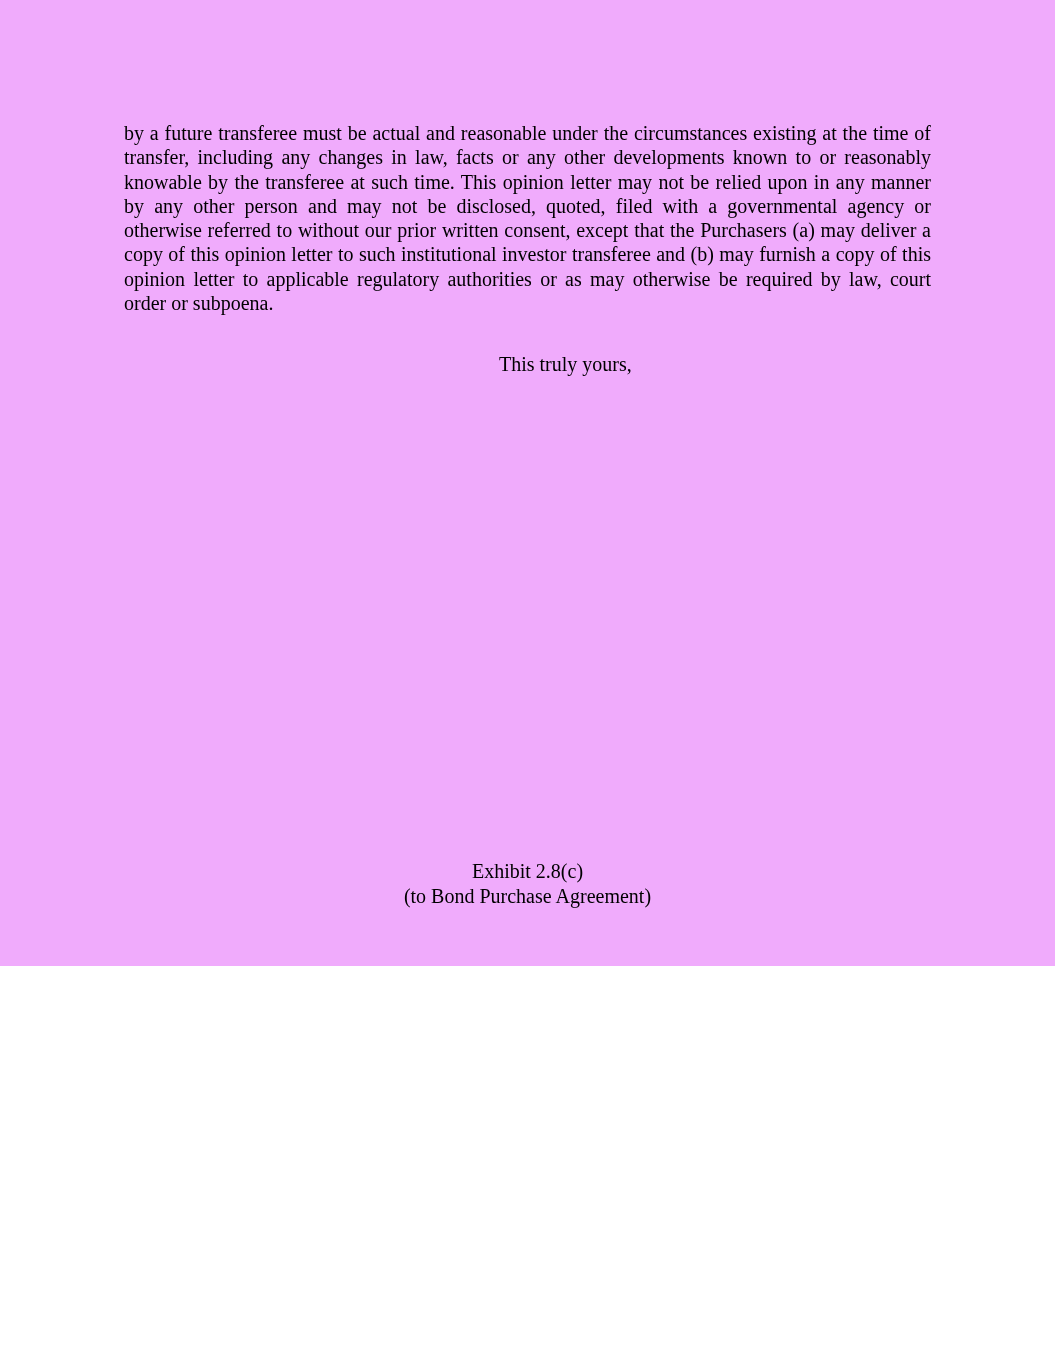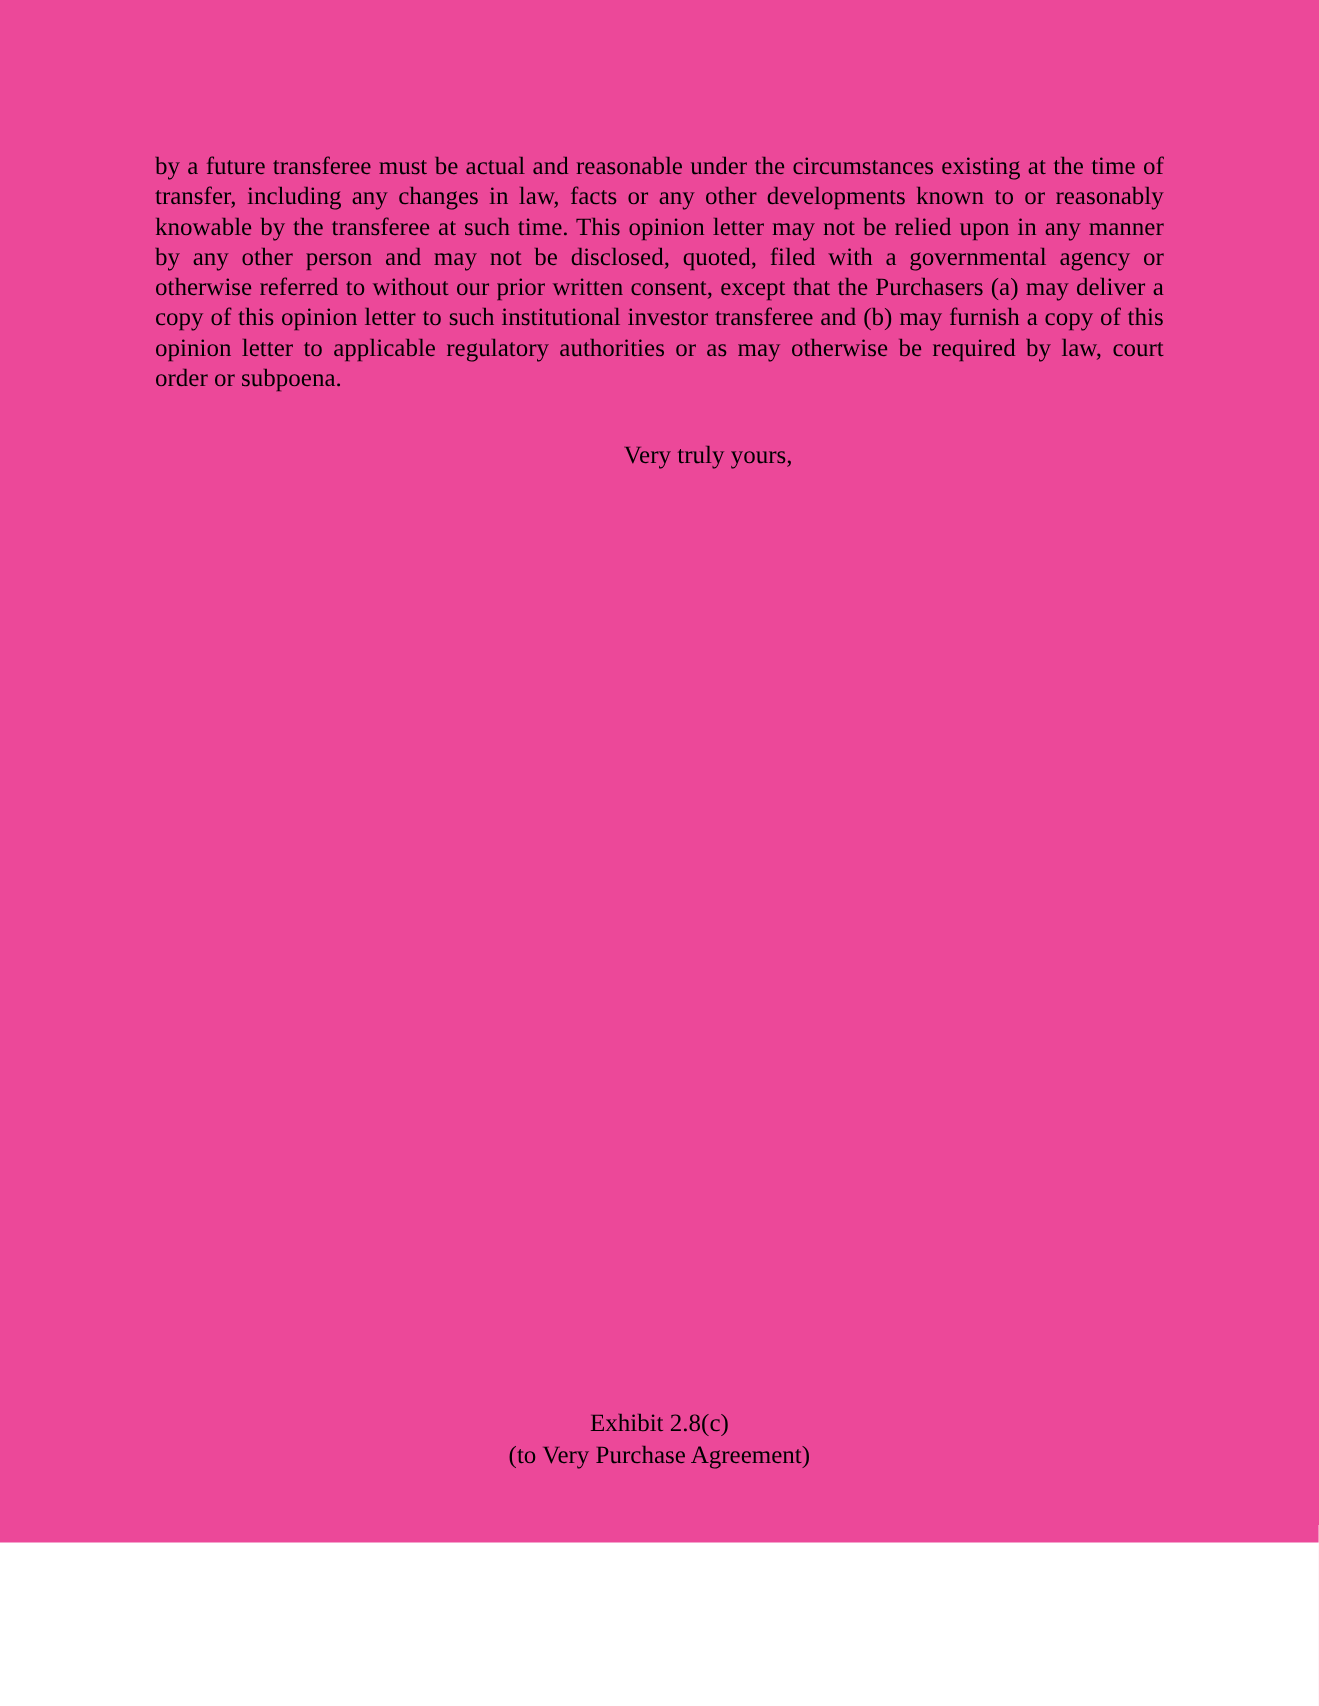--- a/index.html
+++ b/index.html
@@ -12,22 +12,22 @@
     height: 1365px;
     position: relative;
     font-family: "Liberation Serif", serif;
     color: #000000;
   }
   .page {
     position: absolute;
     top: 0;
     left: 0;
     width: 1055px;
-    height: 1234px;
-    background: #ec4899;
+    height: 966px;
+    background: #f0abfc;
   }
   .content {
     position: absolute;
     top: 121px;
     left: 124px;
     width: 807px;
   }
   .body-paragraph {
     font-size: 20px;
     line-height: 24.3px;
@@ -49,19 +49,19 @@
     font-size: 20px;
     line-height: 24.3px;
   }
 </style>
 </head>
 <body>
 
 <div class="page">
   <div class="content">
     <p class="body-paragraph">by a future transferee must be actual and reasonable under the circumstances existing at the time of transfer, including any changes in law, facts or any other developments known to or reasonably knowable by the transferee at such time.  This opinion letter may not be relied upon in any manner by any other person and may not be disclosed, quoted, filed with a governmental agency or otherwise referred to without our prior written consent, except that the Purchasers (a) may deliver a copy of this opinion letter to such institutional investor transferee and (b) may furnish a copy of this opinion letter to applicable regulatory authorities or as may otherwise be required by law, court order or subpoena.</p>
-    <div class="closing">Very truly yours,</div>
+    <div class="closing">This truly yours,</div>
   </div>
   <div class="footer">
     <div>Exhibit 2.8(c)</div>
-    <div>(to Very Purchase Agreement)</div>
+    <div>(to Bond Purchase Agreement)</div>
   </div>
 </div>
 
 </body></html>

